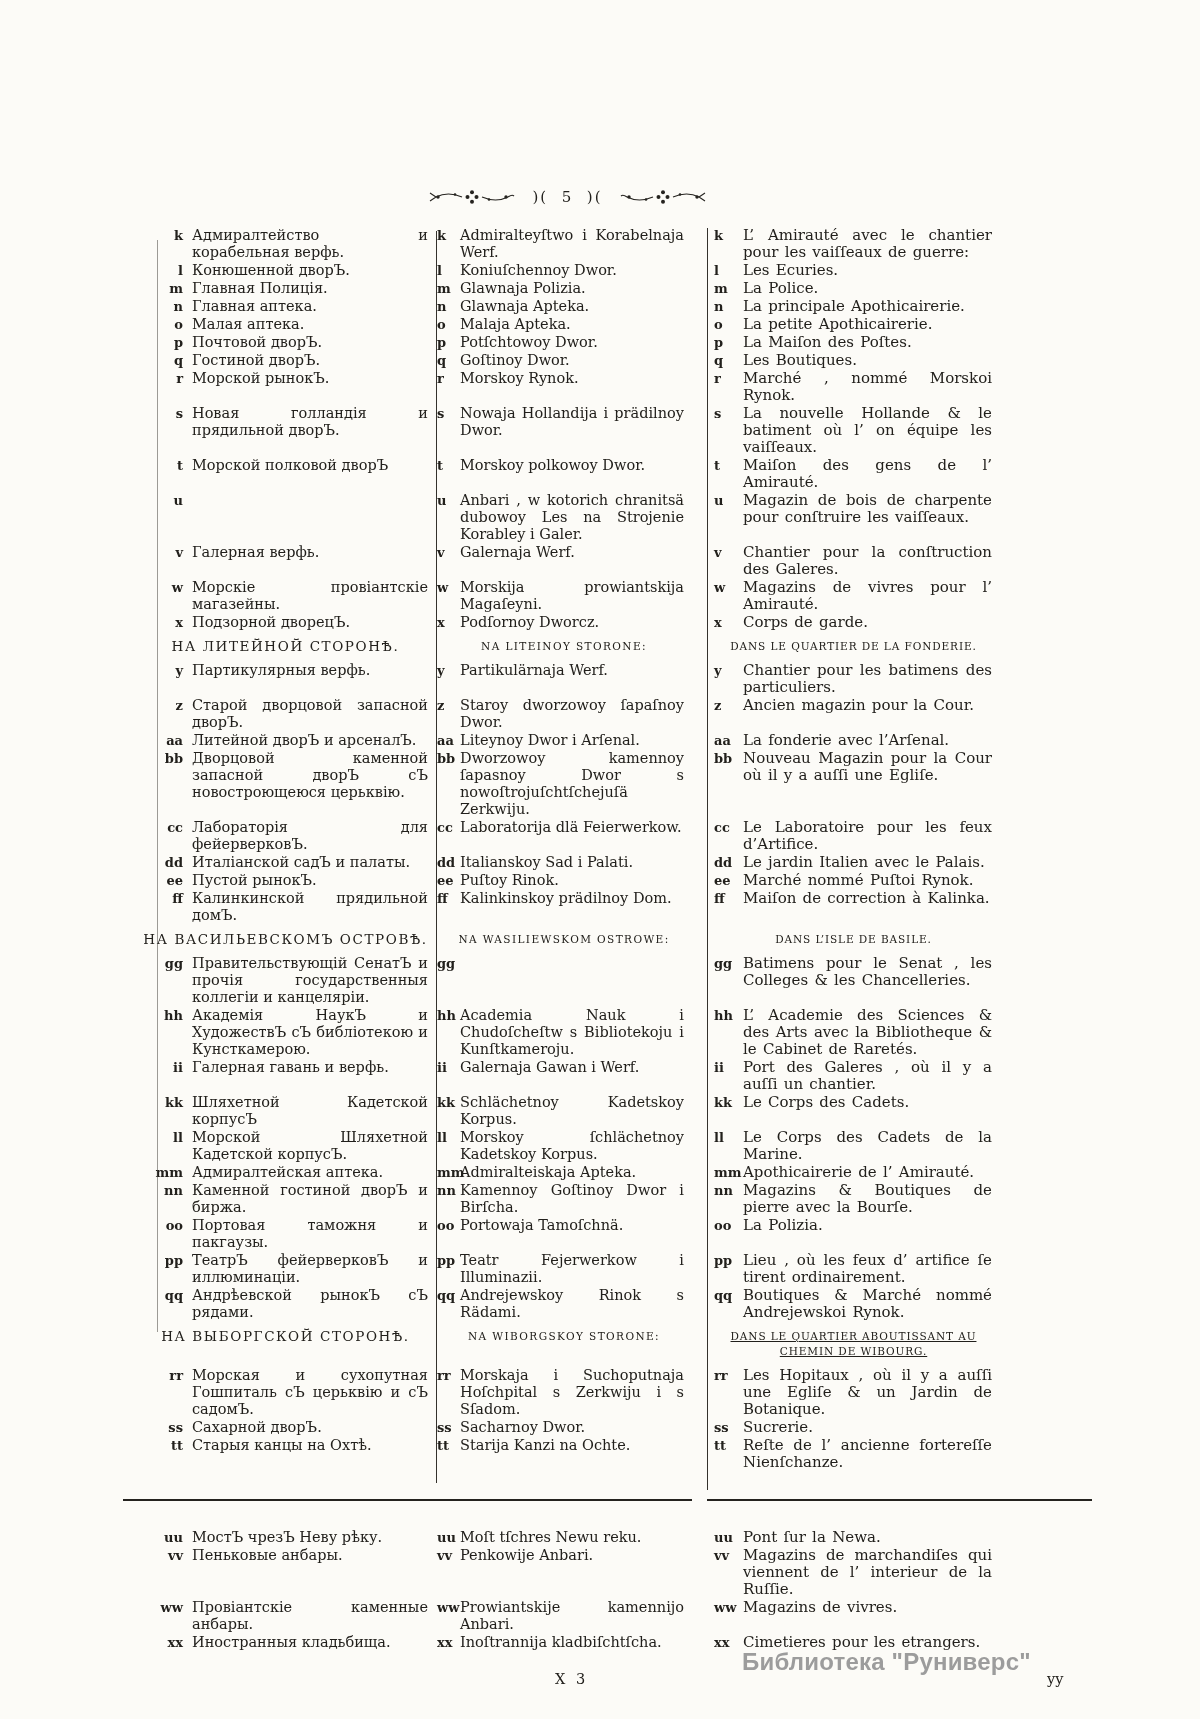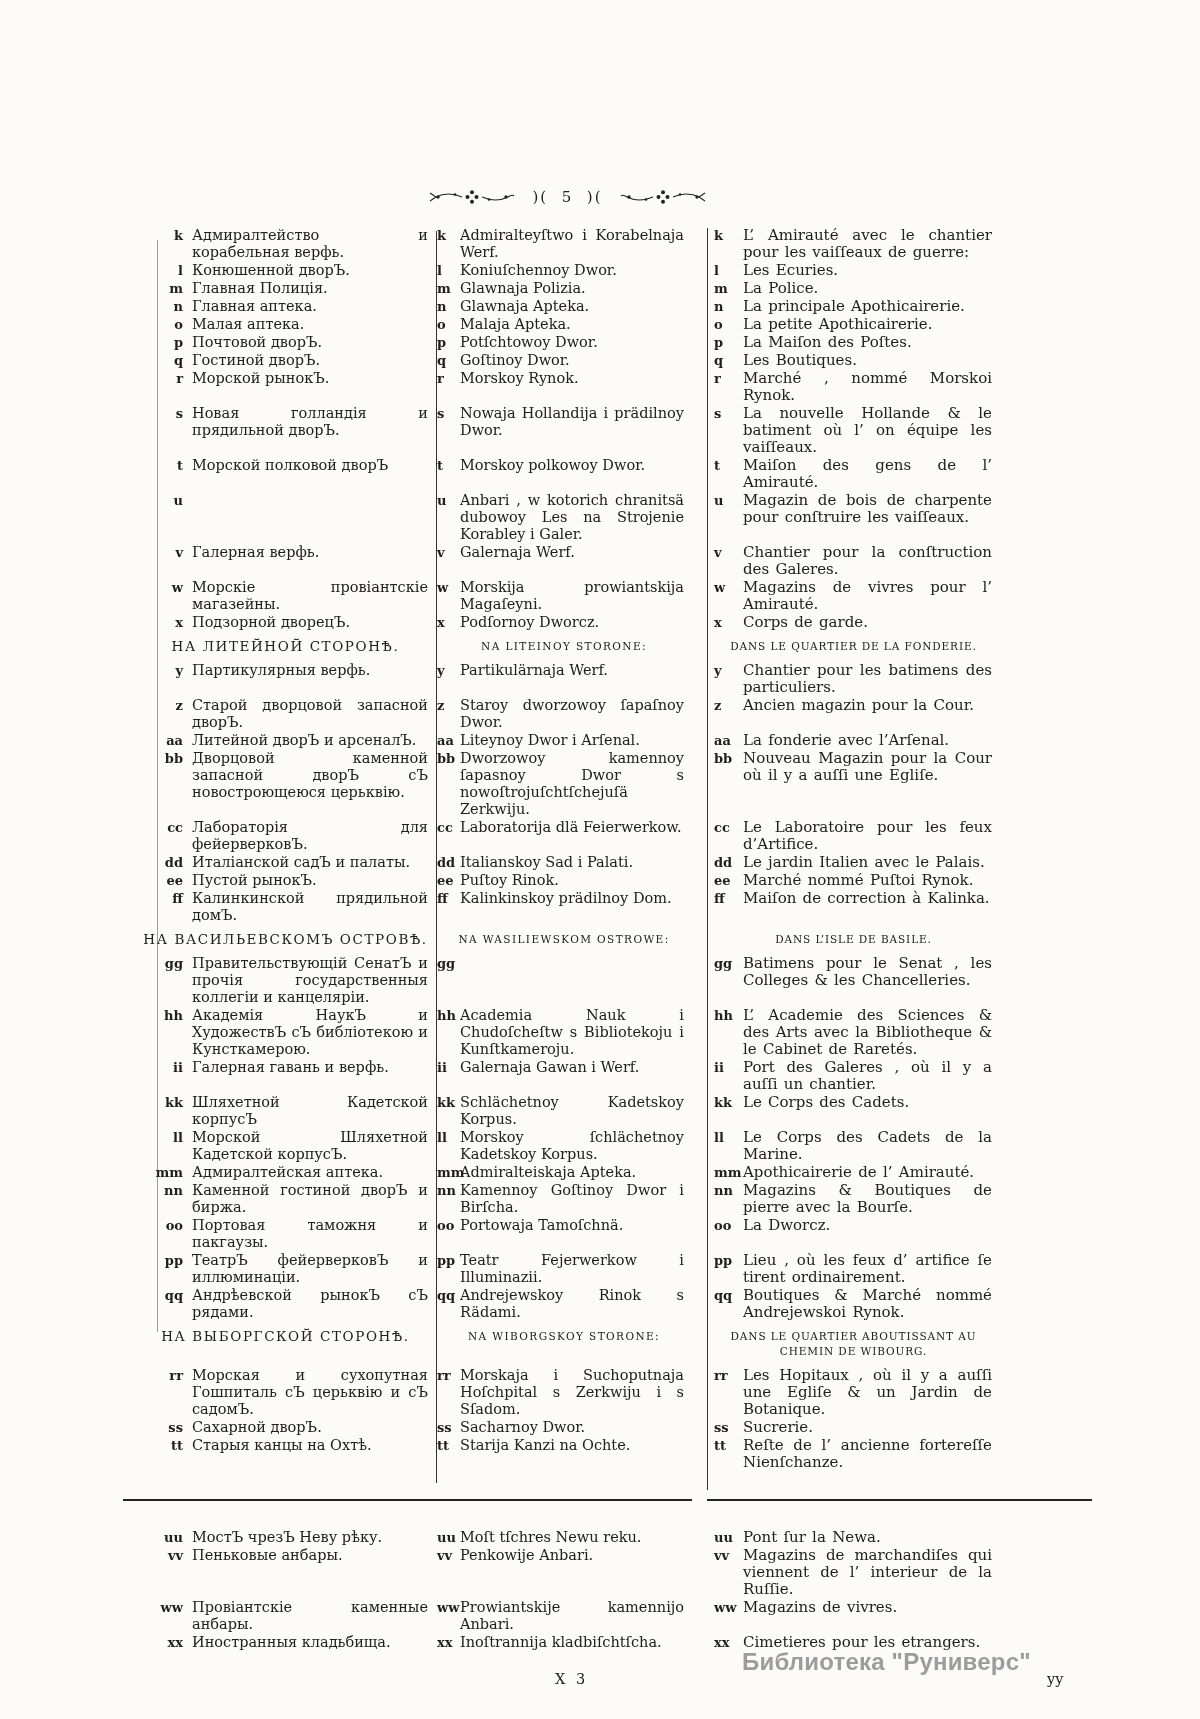--- a/index.html
+++ b/index.html
@@ -362,21 +362,21 @@
           <div class="lb c3">nn</div>
           <div class="t fr">Magazins &amp; Boutiques de pierre avec la Bourſe.</div>
         </div>
         <div class="row erow">
           <div class="lb c1">oo</div>
           <div class="t ru">Портовая таможня и пакгаузы.</div>
           <div class="lb c2">oo</div>
           <div class="t de">Portowaja Tamoſchnä.</div>
           <div class="sp"></div>
           <div class="lb c3">oo</div>
-          <div class="t fr">La Dworcz.</div>
+          <div class="t fr">La Polizia.</div>
         </div>
         <div class="row erow">
           <div class="lb c1">pp</div>
           <div class="t ru">ТеатрЪ фейерверковЪ и иллюминацiи.</div>
           <div class="lb c2">pp</div>
           <div class="t de">Teatr Fejerwerkow i Illuminazii.</div>
           <div class="sp"></div>
           <div class="lb c3">pp</div>
           <div class="t fr">Lieu , où les feux d’ artifice ſe tirent ordinairement.</div>
         </div>
@@ -385,21 +385,21 @@
           <div class="t ru">Андрѣевской рынокЪ сЪ рядами.</div>
           <div class="lb c2">qq</div>
           <div class="t de">Andrejewskoy Rinok s Rädami.</div>
           <div class="sp"></div>
           <div class="lb c3">qq</div>
           <div class="t fr">Boutiques &amp; Marché nommé Andrejewskoi Rynok.</div>
         </div>
         <div class="row hrow">
           <div class="hd ru" style="grid-column: 1 / 3;">НА ВЫБОРГСКОЙ СТОРОНѢ.</div>
           <div class="hd de" style="grid-column: 3 / 5;">NA WIBORGSKOY STORONE:</div>
-          <div class="hd fr" style="grid-column: 6 / 8;">DANS LE QUARTIER ABOUTISSANT AU CHEMIN DE WIBOURG.</div>
+          <div class="hd fr" style="grid-column: 6 / 8; text-decoration: underline;">DANS LE QUARTIER ABOUTISSANT AU CHEMIN DE WIBOURG.</div>
         </div>
         <div class="row erow">
           <div class="lb c1">rr</div>
           <div class="t ru">Морская и сухопутная Гошпиталь сЪ церьквiю и сЪ садомЪ.</div>
           <div class="lb c2">rr</div>
           <div class="t de">Morskaja i Suchoputnaja Hoſchpital s Zerkwiju i s Sſadom.</div>
           <div class="sp"></div>
           <div class="lb c3">rr</div>
           <div class="t fr">Les Hopitaux , où il y a auſſi une Egliſe &amp; un Jardin de Botanique.</div>
         </div>

